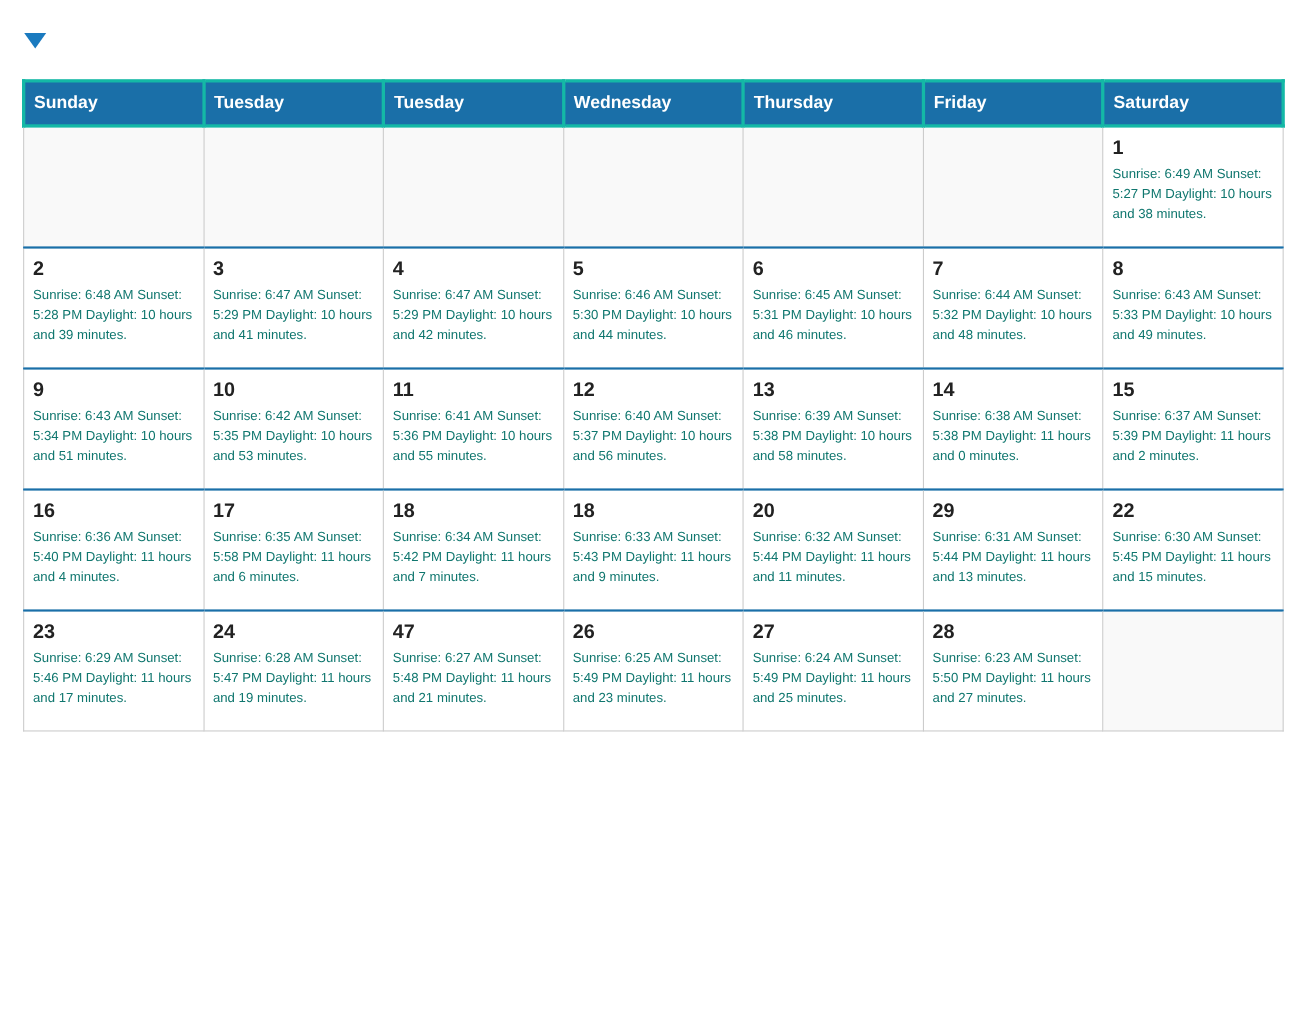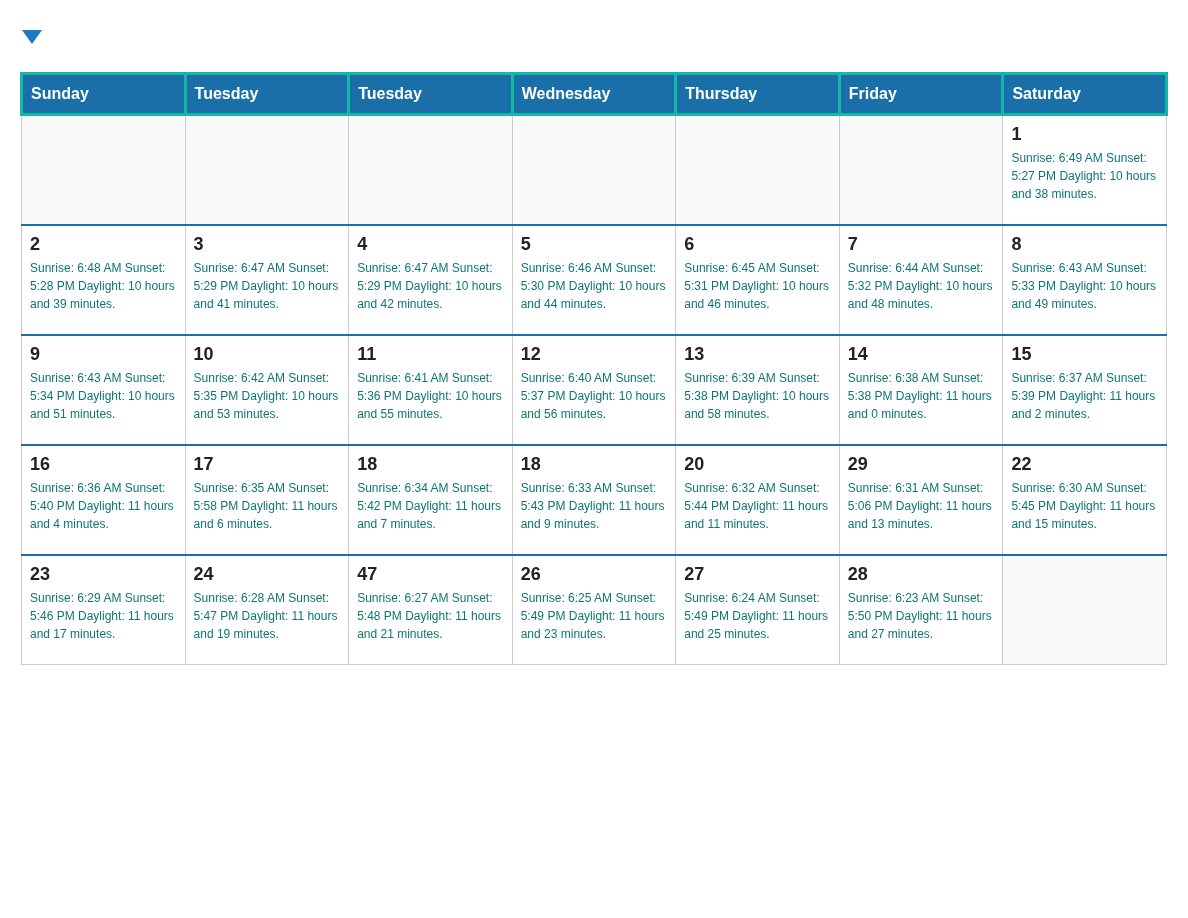--- a/index.html
+++ b/index.html
@@ -261,21 +261,21 @@
         </td>
         <td>
           <span class="day-number">20</span>
           <div class="day-info">Sunrise: 6:32 AM
 Sunset: 5:44 PM
 Daylight: 11 hours and 11 minutes.</div>
         </td>
         <td>
           <span class="day-number">29</span>
           <div class="day-info">Sunrise: 6:31 AM
-Sunset: 5:06 PM
+Sunset: 5:44 PM
 Daylight: 11 hours and 13 minutes.</div>
         </td>
         <td>
           <span class="day-number">22</span>
           <div class="day-info">Sunrise: 6:30 AM
 Sunset: 5:45 PM
 Daylight: 11 hours and 15 minutes.</div>
         </td>
       </tr>
       <tr class="row-border">

